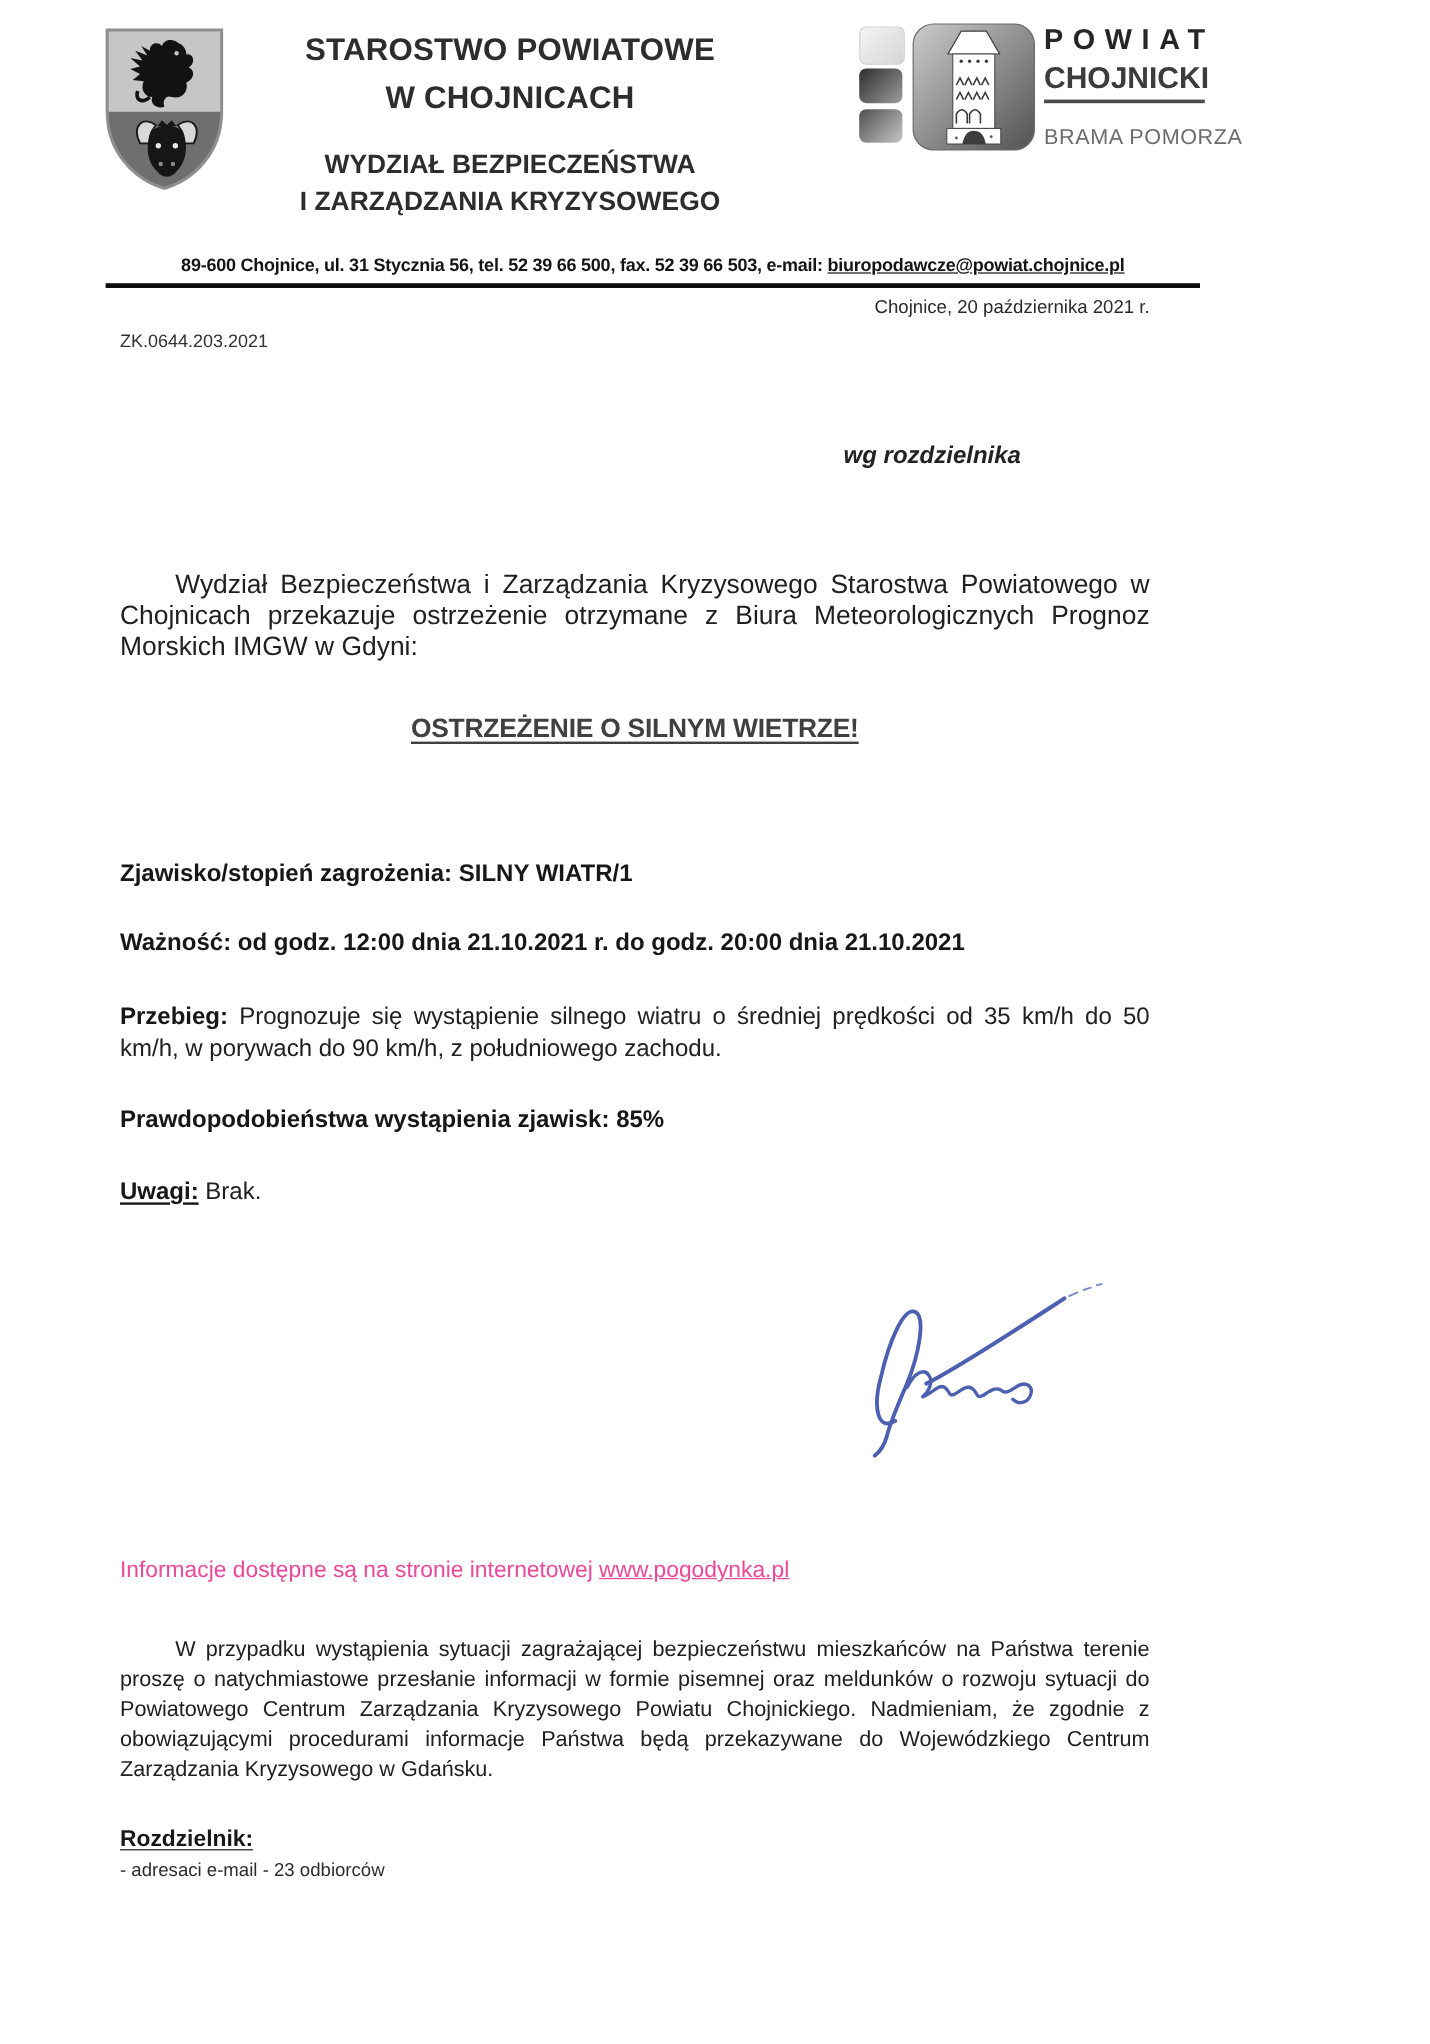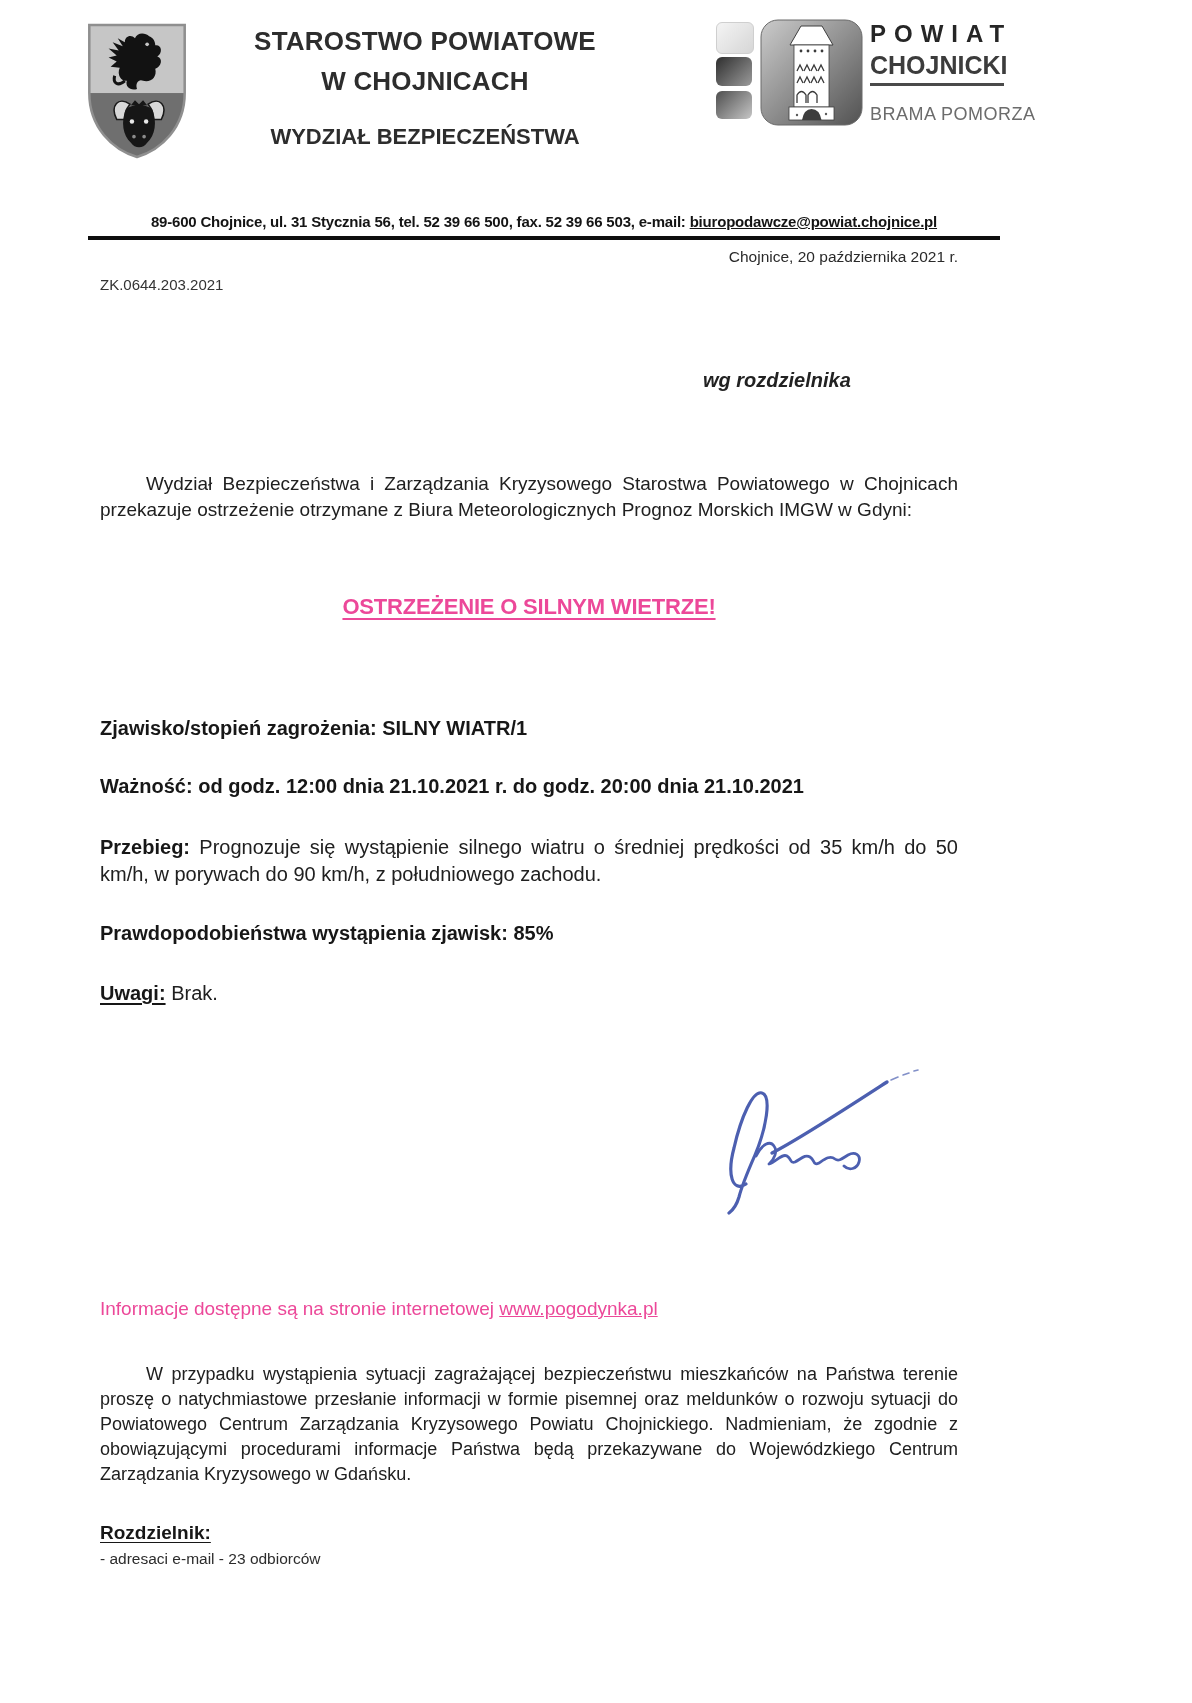--- a/index.html
+++ b/index.html
@@ -32,23 +32,23 @@
   .lt3 { font-size:18px; color:#6c6c6c; margin-top:18px; letter-spacing:.5px; white-space:nowrap;text-align:right; }
 
   .addr { left:88px; top:213px; width:912px; text-align:center; font-size:15px; font-weight:700; letter-spacing:-0.2px; color:#141414; }
   .addr .email { text-decoration:underline; }
   .hrule { left:88px; top:236px; width:912px; height:4px; background:#0e0e0e; }
 
   .date { left:100px; top:248px; width:858px; text-align:right; font-size:15.5px; color:#2a2a2a; }
   .ref  { left:100px; top:276px; font-size:15px; color:#333; }
   .wg   { left:703px; top:369px; font-size:20px; font-weight:700; font-style:italic; color:#222; }
 
-  .intro { left:100px; top:452px; width:858px; font-size:19px; line-height:26px; text-align:justify; text-indent:46px; color:#202020; }
-
-  .wtitle { left:100px; top:594px; width:858px; text-align:center; font-size:22px; font-weight:800; letter-spacing:-0.2px; color:#ec4899;
+  .intro { left:100px; top:452px; width:858px; font-size:22px; line-height:26px; text-align:justify; text-indent:46px; color:#202020; }
+
+  .wtitle { left:100px; top:594px; width:858px; text-align:center; font-size:22px; font-weight:800; letter-spacing:-0.2px; color:#404040;
             text-decoration:underline; text-underline-offset:4px; text-decoration-thickness:2px; }
 
   .field { left:100px; width:858px; font-size:20px; color:#202020; }
   .field b { font-weight:700; color:#171717; }
   .f-area  { top:659px; }
   .f-phen  { top:717px; font-weight:700; color:#171717; }
   .f-valid { top:775px; font-weight:700; color:#171717; }
   .f-course{ top:834px; text-align:justify; line-height:27px; }
   .f-prob  { top:922px; font-weight:700; color:#171717; }
   .f-rem   { top:982px; }
@@ -93,20 +93,21 @@
       <circle cx="47" cy="113" r="1.8" fill="#8b8b8b"></circle>
       <circle cx="57" cy="113" r="1.8" fill="#8b8b8b"></circle>
     </g>
     <path d="M3,3 H97 V70 C97,104 74,126 50,133 C26,126 3,104 3,70 Z" fill="none" stroke="#8f8f8f" stroke-width="2.5"></path>
   </svg>
 
   <div class="abs title-block">
     <div class="org1">STAROSTWO POWIATOWE</div>
     <div class="org2">W CHOJNICACH</div>
     <div class="dept1">WYDZIAŁ BEZPIECZEŃSTWA</div>
+    <div class="dept2">I ZARZĄDZANIA KRYZYSOWEGO</div>
   </div>
 
   <div class="abs logo">
     <div class="logo-squares">
       <div class="lsq lsq1"></div>
         <div class="lsq lsq2"></div>
         <div class="lsq lsq3"></div>
     </div>
     <svg class="logo-tile" viewBox="0 0 103 107" aria-hidden="true">
       <defs>

